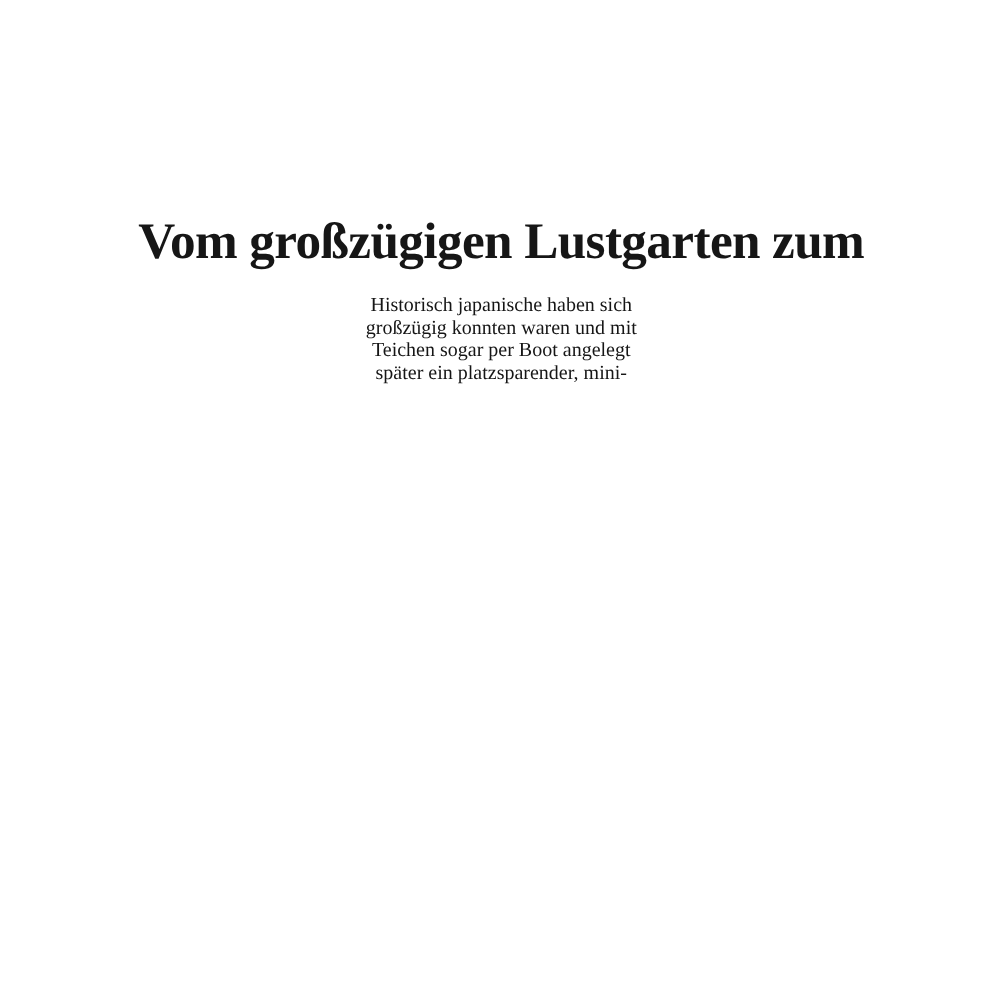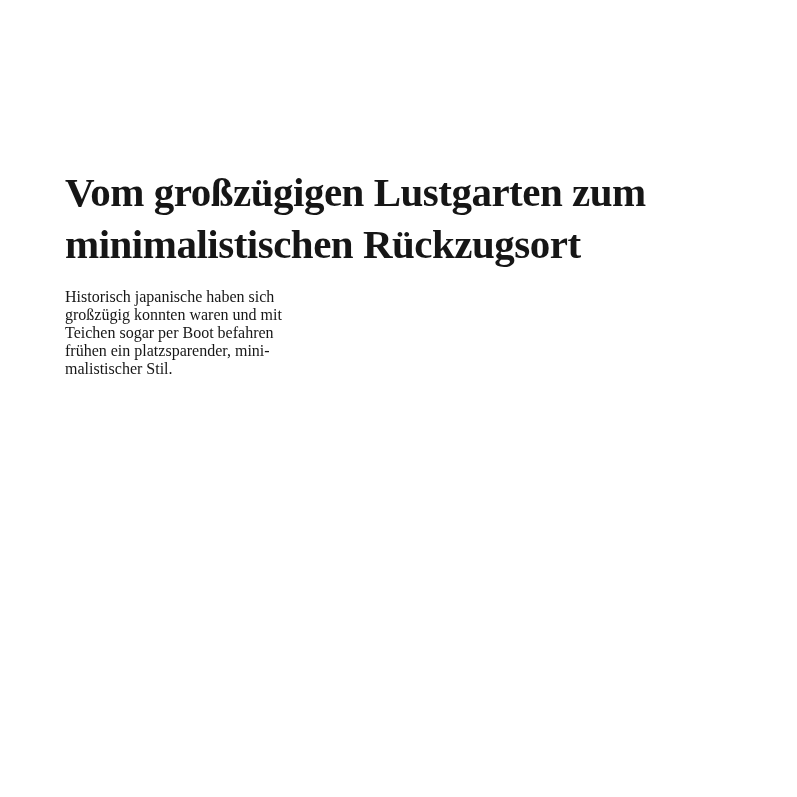--- a/index.html
+++ b/index.html
@@ -12,20 +12,21 @@
     background: #ffffff;
     color: #161616;
     font-family: "Liberation Serif", "DejaVu Serif", serif;
     overflow: hidden;
   }
   .page {
     box-sizing: border-box;
     width: 797px;
     height: 797px;
     padding: 166px 60px 0 65px;
+    text-align: center;
   }
   .heading {
     margin: 0 0 18px 0;
     font-size: 41px;
     font-weight: 700;
     line-height: 52px;
     letter-spacing: -0.5px;
   }
   .heading .line {
     white-space: nowrap;
@@ -38,25 +39,23 @@
     letter-spacing: -0.2px;
   }
 </style>
 </head>
 <body>
 
 <div class="page">
 
   <h1 class="heading">
     <div class="line">Vom großzügigen Lustgarten zum</div>
-    <div class="line">minimalistischen Rückzugsort</div>
   </h1>
 
   <p class="body-text">
     </p>
     <div class="line">Historisch japanische haben sich</div>
     <div class="line">großzügig konnten waren und mit</div>
-    <div class="line">Teichen sogar per Boot befahren</div>
-    <div class="line">frühen ein platzsparender, mini-</div>
-    <div class="line">malistischer Stil.</div>
+    <div class="line">Teichen sogar per Boot angelegt</div>
+    <div class="line">später ein platzsparender, mini-</div>
   <p></p>
 
 </div>
 
 </body></html>

